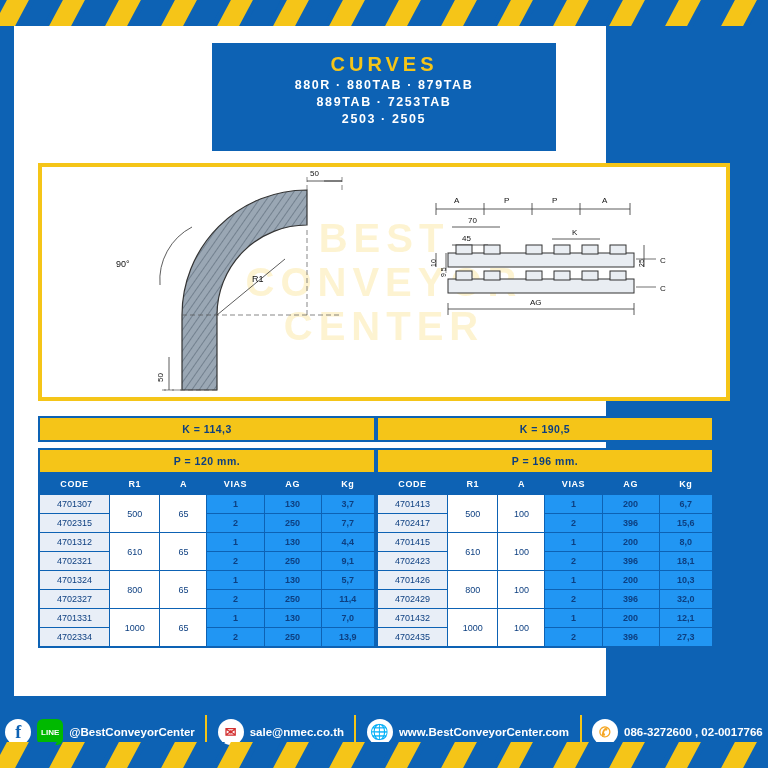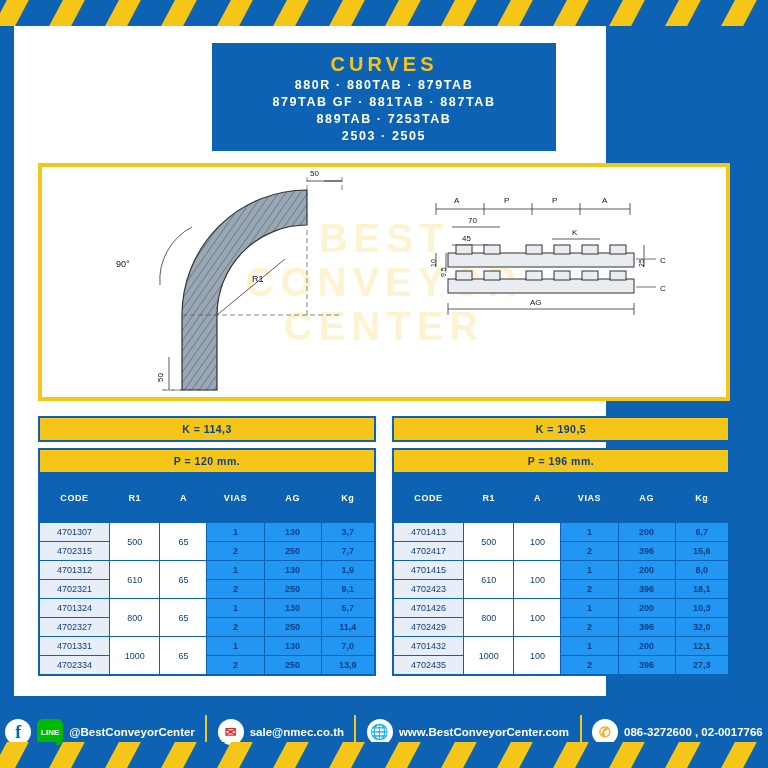--- a/index.html
+++ b/index.html
@@ -52,37 +52,37 @@
     display:flex;flex-direction:column;justify-content:center;align-items:center;
     line-height:44px;
   }
   .wm div{opacity:.95;}
 
   .svgwrap{position:absolute;left:0;top:0;width:100%;height:100%;}
 
   
   .tables{position:absolute;left:24px;top:390px;width:692px;}
   .tbl-col{width:338px;float:left;border-radius:20px;}
-  .tbl-col.right{margin-left:16px;}
+  .tbl-col.right{}
 
   .khead,.phead{
     border:2px solid #0d62b4;background:#f5c518;color:#0d3f80;
     font-size:10.5px;font-weight:bold;text-align:center;
     padding:5px 0;box-sizing:border-box;letter-spacing:.5px;
   }
   .khead{margin-bottom:6px;}
   .phead{border-bottom:none;}
 
   table.data{
     border-collapse:collapse;width:100%;border:2px solid #0d62b4;
     table-layout:fixed;
   }
   table.data th{
     background:#0d62b4;color:#ffffff;font-size:9px;font-weight:bold;
-    letter-spacing:.6px;padding:19px 0;border:1px solid #0d62b4;text-align:center;
+    letter-spacing:.6px;padding:5px 0;border:1px solid #0d62b4;text-align:center;
   }
   table.data td{
     font-size:9px;text-align:center;padding:4px 0;border:1px solid #0d62b4;
     color:#0d3f80;
   }
   td.code{background:#e8eef7;}
   td.mid{background:#2196f3;color:#ffffff;font-weight:bold;}
   td.plain{background:#ffffff;}
 
   
@@ -141,21 +141,20 @@
       <div class="chev b" style="left: 700px;"></div>
       <div class="chev" style="left: 728px;"></div>
       <div class="chev b" style="left: 756px;"></div>
     </div>
 
   <div class="card">
 
     <div class="title-box">
       <div class="title-main">CURVES</div>
       <div class="title-sub">880R · 880TAB · 879TAB</div>
-      <div class="title-sub">879TAB GF · 881TAB · 887TAB</div>
       <div class="title-sub">889TAB · 7253TAB</div>
       <div class="title-sub">2503 · 2505</div>
     </div>
 
     <div class="draw-frame">
       <div class="wm">
         <div>BEST</div>
         <div>CONVEYOR</div>
         <div>CENTER</div>
       </div>
@@ -304,21 +303,21 @@
               <td class="mid">2</td>
               <td class="mid">250</td>
               <td class="mid">7,7</td>
             </tr>
             <tr>
               <td class="code">4701312</td>
               <td class="plain" rowspan="2">610</td>
               <td class="plain" rowspan="2">65</td>
               <td class="mid">1</td>
               <td class="mid">130</td>
-              <td class="mid">1,9</td>
+              <td class="mid">4,4</td>
             </tr>
             <tr>
               <td class="code">4702321</td>
               <td class="mid">2</td>
               <td class="mid">250</td>
               <td class="mid">9,1</td>
             </tr>
             <tr>
               <td class="code">4701324</td>
               <td class="plain" rowspan="2">800</td>

